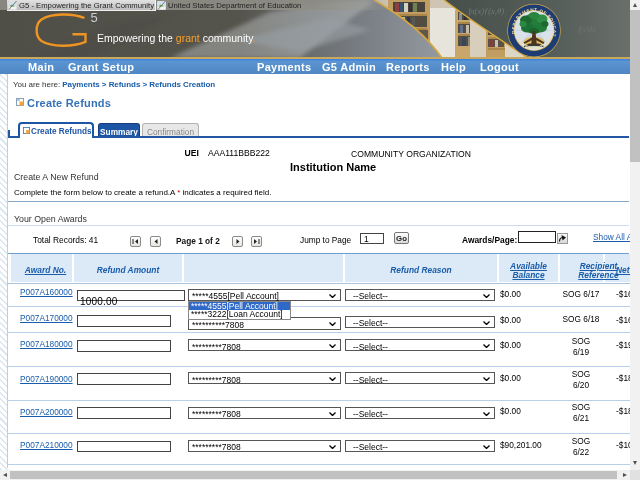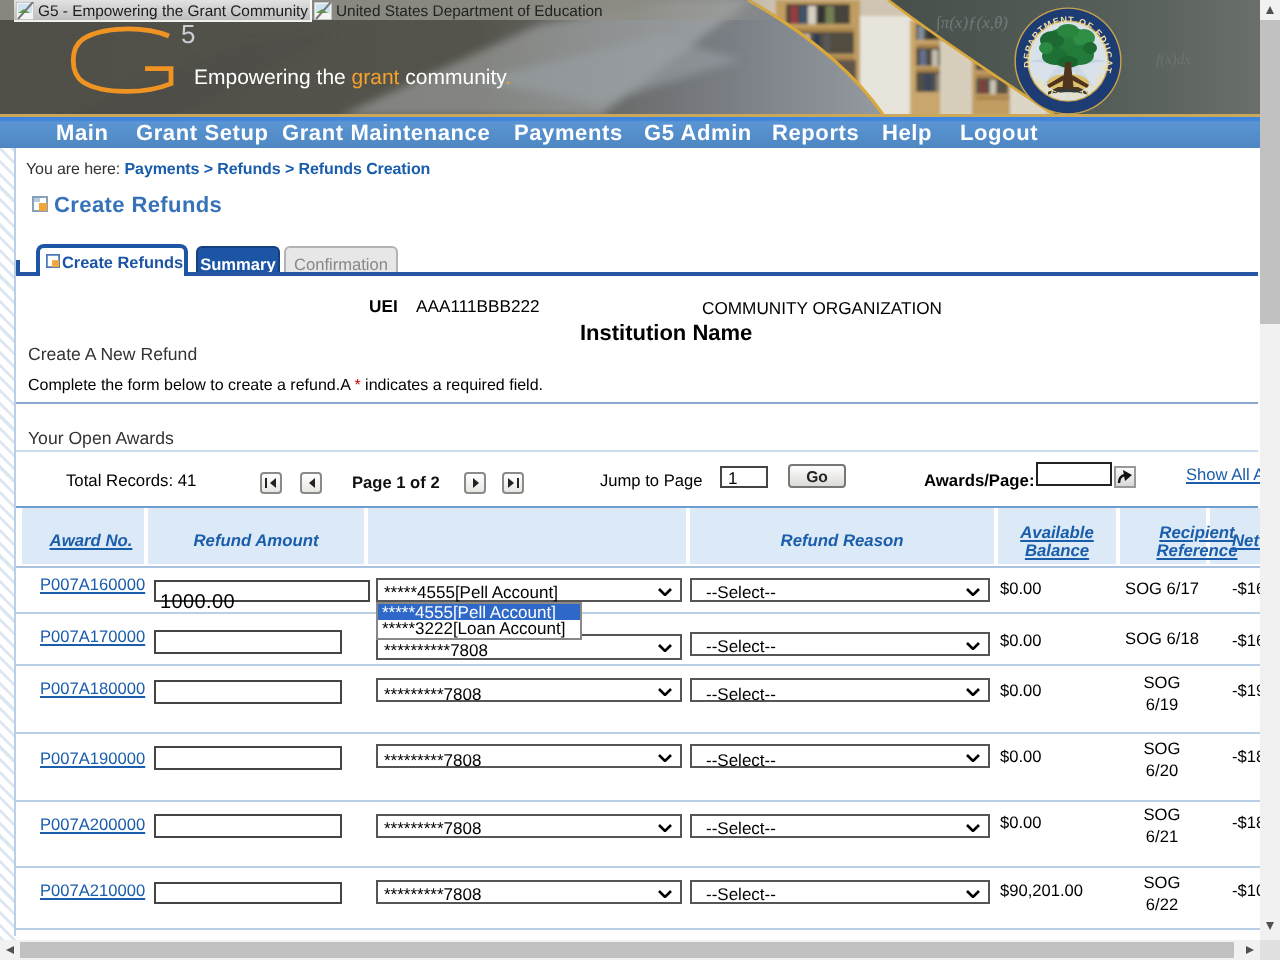--- a/index.html
+++ b/index.html
@@ -23,21 +23,21 @@
 .tabB{left:98px;top:123px;width:40px;height:13px;background:#1d55a5;border:1px solid #163f80;border-bottom:none;border-radius:3px 3px 0 0;}
 .tabB .txt{position:absolute;left:0;right:0;top:2.5px;text-align:center;font-size:8.3px;font-weight:bold;color:#fff;}
 .tabC{left:142px;top:123px;width:55px;height:13px;background:#e7e7e7;border:1px solid #b3b3b3;border-bottom:none;border-radius:3px 3px 0 0;}
 .tabC .txt{position:absolute;left:0;right:0;top:2.5px;text-align:center;font-size:8.3px;color:#888;}
 .tabline{left:8px;top:136px;width:621px;height:2px;background:#2456a4;z-index:2;}
 .tabcurl{left:8px;top:130px;width:10px;height:8px;border-left:2px solid #2456a4;border-top:none;z-index:2;}
 .lineblue{background:#88a9cc;height:1px;}
 .linelight{background:#ccdcee;height:1px;}
 
 .pgbtn{width:11px;height:11px;background:linear-gradient(#ffffff,#e8e6e1);border:1px solid #8a8a8a;border-radius:2px;box-sizing:border-box;}
-.gobtn{width:29px;height:12px;background:linear-gradient(#fdfdfd,#dddbd6);border:1px solid #777;border-radius:2px;box-sizing:border-box;text-align:center;font-size:7.8px;font-weight:bold;color:#222;line-height:11px;}
+.gobtn{width:15px;height:12px;background:linear-gradient(#fdfdfd,#dddbd6);border:1px solid #777;border-radius:2px;box-sizing:border-box;text-align:center;font-size:7.8px;font-weight:bold;color:#222;line-height:11px;}
 .inp{background:#fff;border:1px solid #444;box-sizing:border-box;font-size:8.5px;color:#000;}
 
 .hdr{left:11px;top:254px;width:619px;height:28px;background:#dce9f6;font-style:italic;}
 .hsep{position:absolute;top:0;width:2px;height:28px;background:#ffffff;}
 .htx{position:absolute;font-size:8.4px;font-weight:bold;color:#1a5dab;text-align:center;line-height:9.5px;}
 .u{text-decoration:underline;}
 .rowsep{background:#b9cfe8;height:1px;left:8px;width:622px;}
 .alink{font-size:8.3px;color:#1a5dab;text-decoration:underline;}
 .money{font-size:8.3px;color:#000;}
 .sog{font-size:8.3px;color:#000;text-align:center;line-height:10.5px;}
@@ -208,21 +208,20 @@
  <rect x="0" y="0" width="9" height="9" fill="#f4f4f4" stroke="#999" stroke-width="0.5"></rect>
  <rect x="1" y="1" width="7" height="4.5" fill="#cfe2f2"></rect>
  <path d="M1,5.5 L4,3.5 L7,5.5 Z" fill="#5aa53c"></path>
  <path d="M8.5,0 L1,8.5" stroke="#777" stroke-width="1"></path>
 </svg>
 <div class="abs" style="left:168px;top:1px;font-size:7.7px;color:#222;white-space:nowrap">United States Department of Education</div>
 
 <div class="abs nav">
  <span style="left:28px">Main</span>
  <span style="left:68px">Grant Setup</span>
- <span style="left:141px">Grant Maintenance</span>
  <span style="left:257px">Payments</span>
  <span style="left:322px">G5 Admin</span>
  <span style="left:386px">Reports</span>
  <span style="left:441px">Help</span>
  <span style="left:480px">Logout</span>
 </div>
 
 <div class="abs bc">You are here: <b>Payments &gt; Refunds &gt; Refunds Creation</b></div>
 <svg class="abs" style="left:16px;top:98px" width="8" height="8" viewBox="0 0 8 8">
  <rect x="0.5" y="0.5" width="7" height="7" fill="#fff" stroke="#8aa0b8"></rect>

